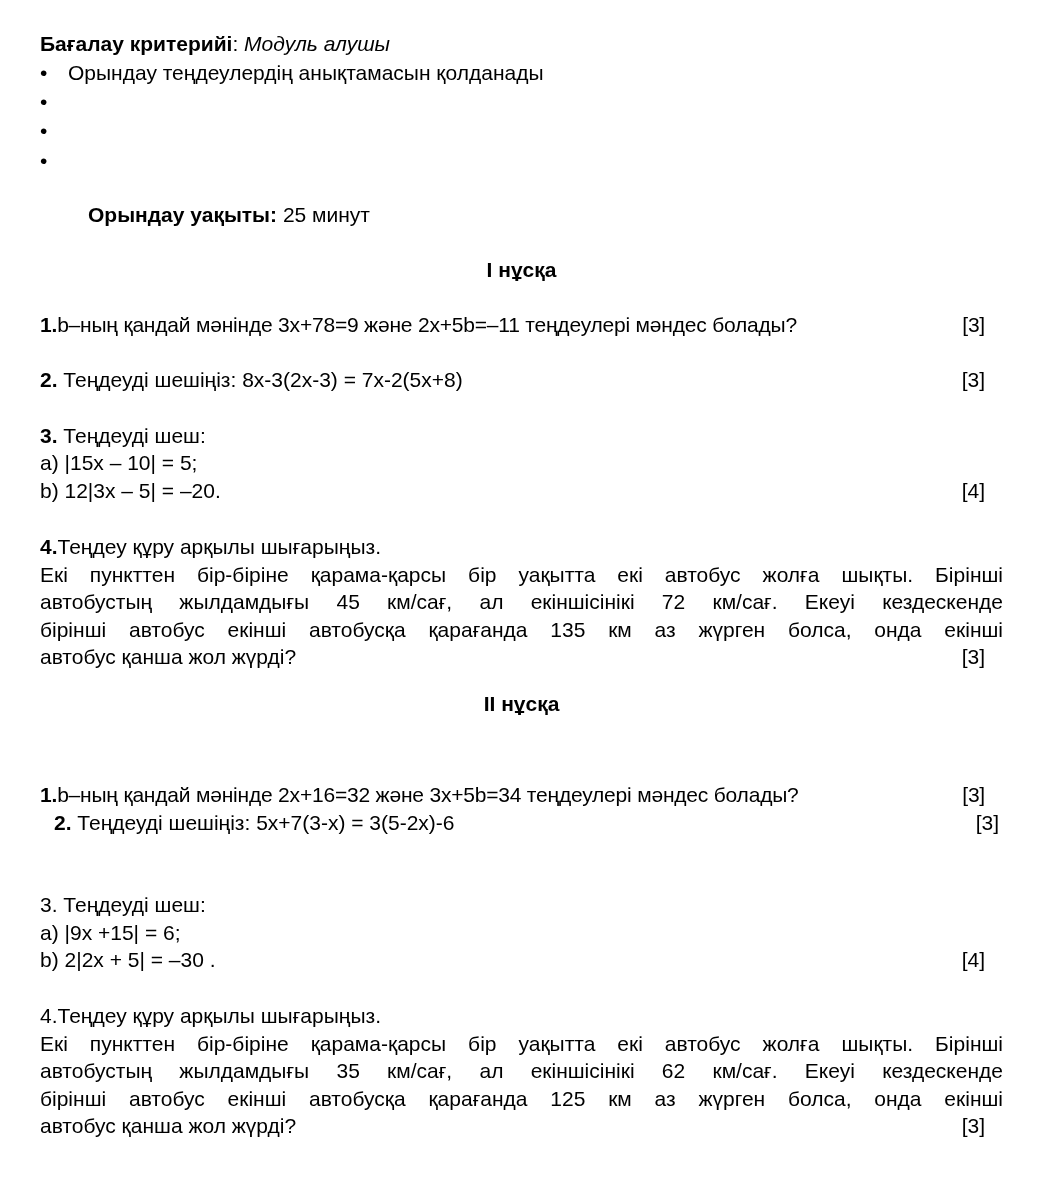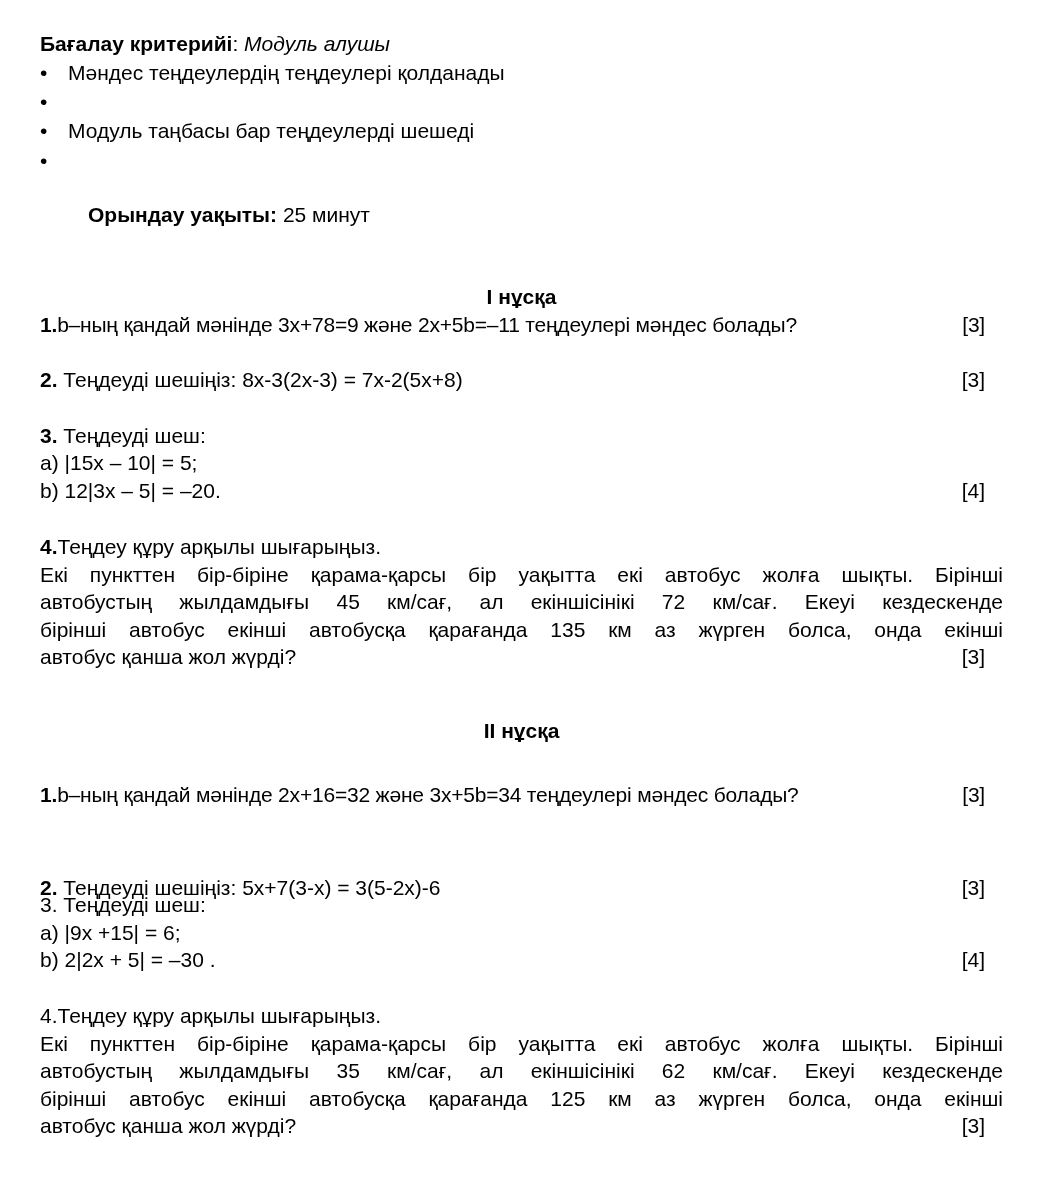--- a/index.html
+++ b/index.html
@@ -39,21 +39,20 @@
       width: 20px;
       text-align: left;
     }
     .bullet-row .txt {
       position: absolute;
       left: 28px;
       top: 0;
     }
     .center {
       text-align: center;
-      margin-top: 27px;
     }
     .mark {
       position: absolute;
       right: 18px;
       top: 0;
     }
     .just {
       text-align: justify;
       text-align-last: justify;
       white-space: normal;
@@ -64,28 +63,27 @@
 <body>
 
 <div class="page">
 
   <div class="line" style="top:31px;">
     <span class="b">Бағалау критерийі</span><span>: </span><span class="i">Модуль алушы</span>
   </div>
 
   <div class="line bullet-row" style="top:60px;">
     <span class="dot">•</span>
-    <span class="txt">Мәндес теңдеулердің теңдеулері қолданады</span>
+    <span class="txt">Орындау теңдеулердің анықтамасын қолданады</span>
   </div>
   <div class="line bullet-row" style="top:89px;">
     <span class="dot">•</span>
   </div>
   <div class="line bullet-row" style="top:118px;">
     <span class="dot">•</span>
-    <span class="txt">Модуль таңбасы бар теңдеулерді шешеді</span>
   </div>
   <div class="line bullet-row" style="top:148px;">
     <span class="dot">•</span>
   </div>
 
   <div class="line" style="top:202px;margin-left:48px;">
     <span class="b">Орындау уақыты:</span><span> 25 минут</span>
   </div>
 
   <div class="line center b" style="top:257px;">I нұсқа</div>
@@ -120,21 +118,21 @@
     <span class="mark">[3]</span>
   </div>
 
   <div class="line center b" style="top:691px;">II нұсқа</div>
 
   <div class="line narrow" style="top:782px;">
     <span class="b">1.</span><span>b–ның қандай мәнінде 2x+16=32 және 3x+5b=34 теңдеулері мәндес болады?</span>
     <span class="mark">[3]</span>
   </div>
 
-  <div class="line" style="top:875px;">
+  <div class="line" style="top:810px;margin-left:14px;">
     <span class="b">2.</span><span> Теңдеуді шешіңіз: 5х+7(3-х) = 3(5-2х)-6</span>
     <span class="mark">[3]</span>
   </div>
 
   <div class="line" style="top:892px;">
     <span>3.</span><span> Теңдеуді шеш:</span>
   </div>
   <div class="line" style="top:920px;">a) |9x +15| = 6;</div>
   <div class="line" style="top:947px;">
     <span>b) 2|2x + 5| = –30 .</span>

